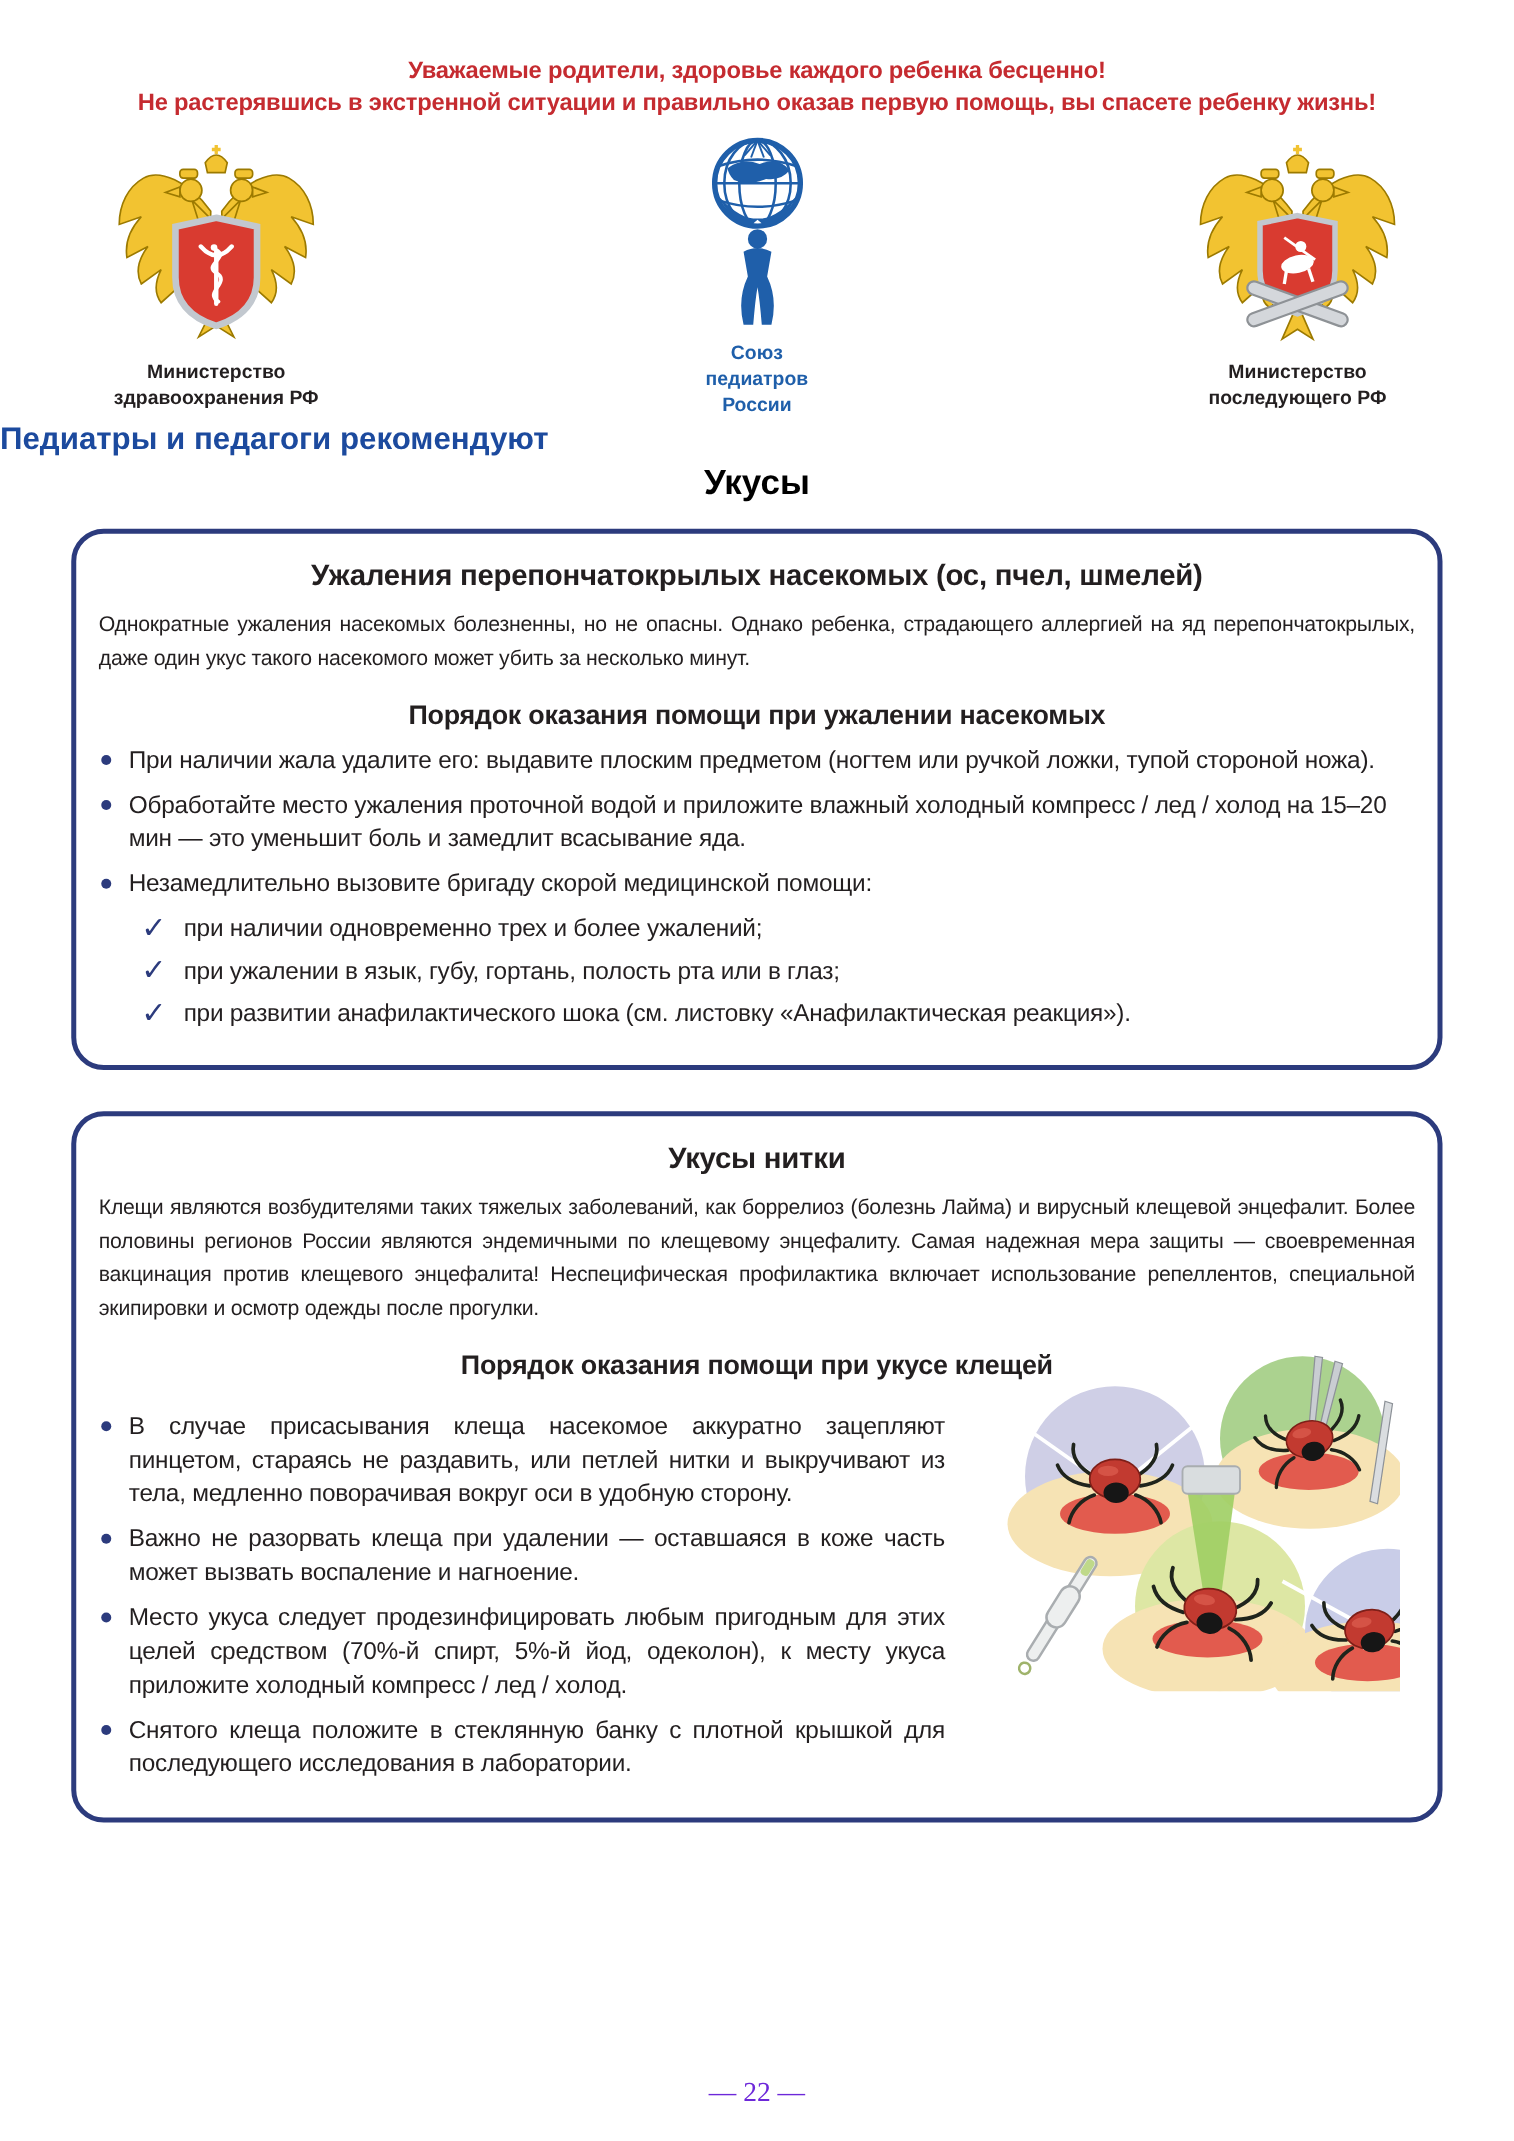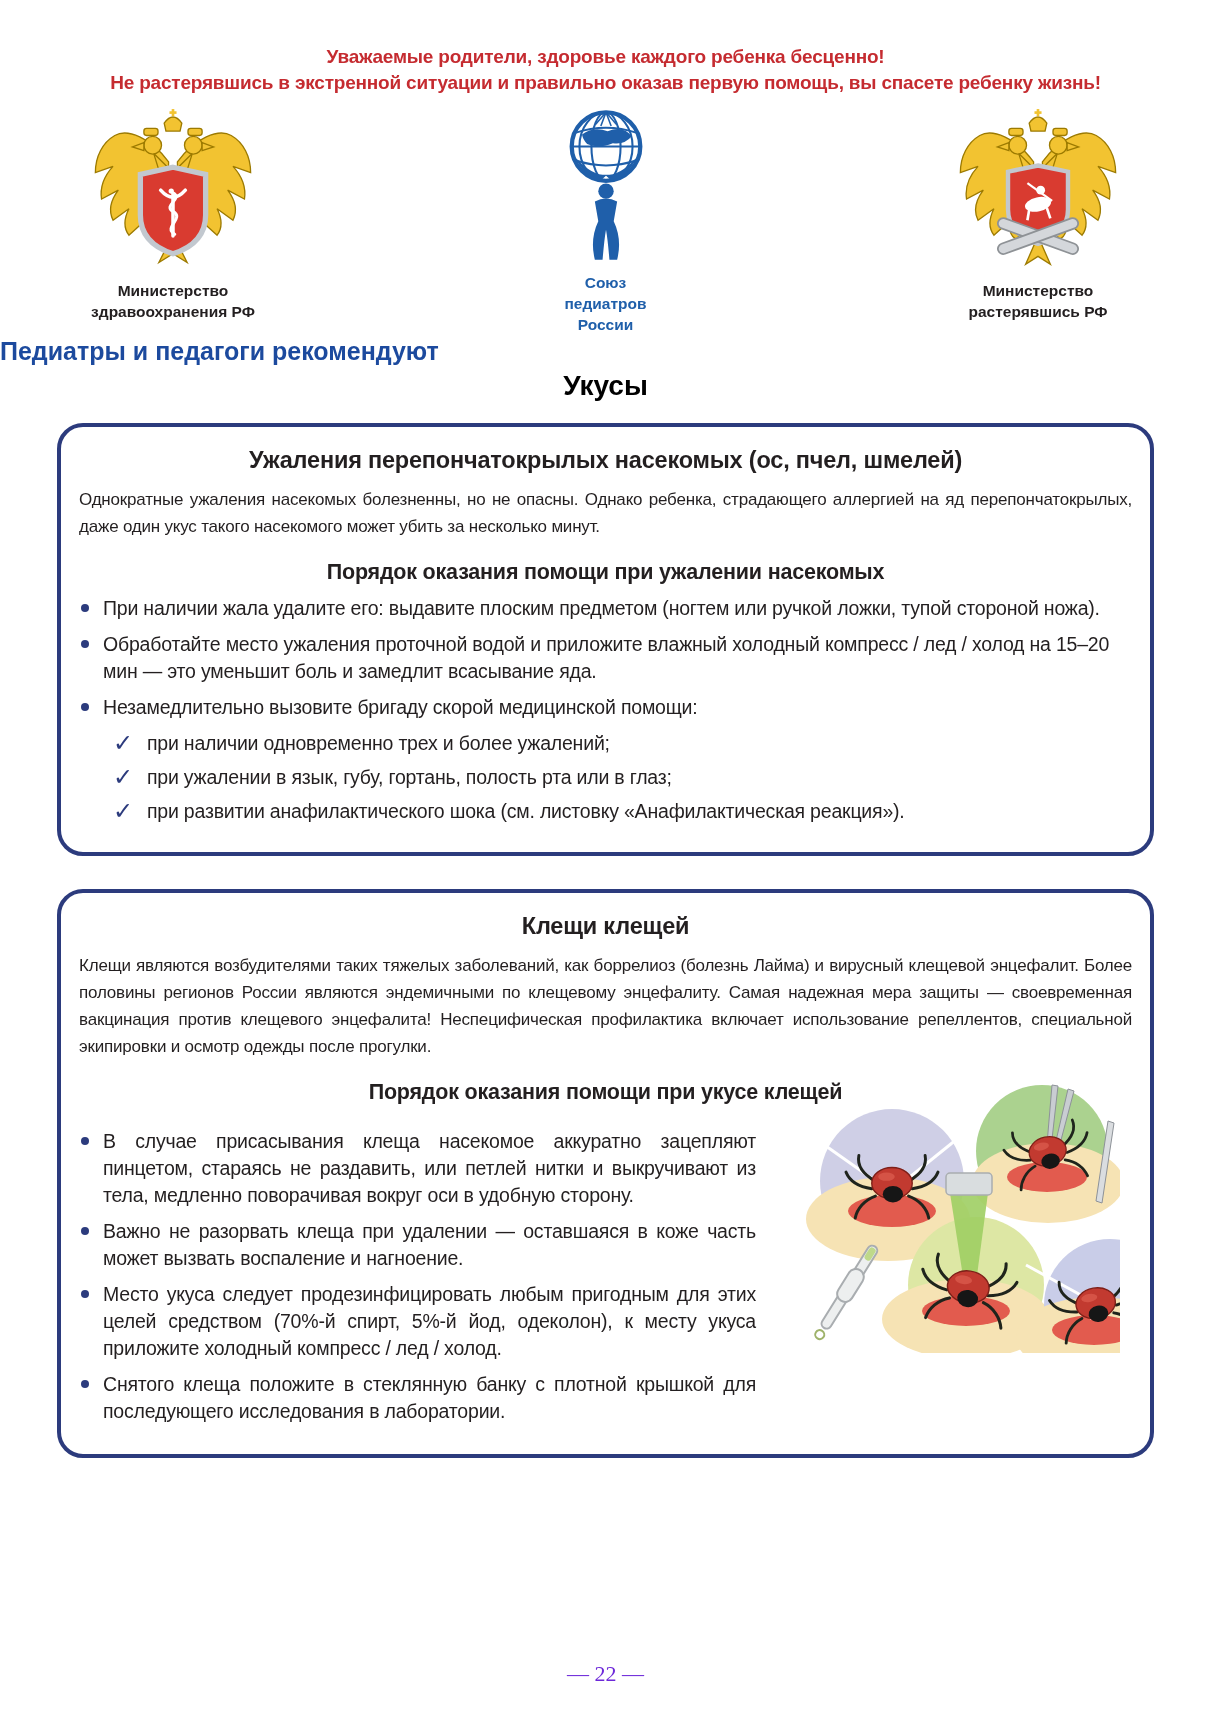--- a/index.html
+++ b/index.html
@@ -9,21 +9,21 @@
     margin:0 auto;
     background:#ffffff;
     font-family:"Liberation Sans","DejaVu Sans",sans-serif;
     color:#231F20;
     overflow:hidden;
   }
   
   .notice{padding-top:44px;text-align:center;color:#C52B30;font-weight:bold;
           font-size:19px;line-height:26px;letter-spacing:-0.2px;}
   
-  .logos{display:flex;justify-content:space-between;align-items:flex-start;
+  .logos{display:flex;justify-content:space-between;align-items:center;
          padding:6px 48px 0 48px;}
   .logo-block{width:250px;text-align:center;}
   .logo-block.center{width:250px;}
   .logo-label{font-weight:bold;font-size:15.5px;line-height:21px;margin-top:6px;}
   .logo-label.blue{color:#1F5FAA;margin-top:2px;}
   .emblem-svg{display:block;margin:0 auto;}
   
   .subtitle{color:#1C4A9E;font-weight:bold;font-size:25px;margin-top:2px;}
   .main-title{text-align:center;color:#000000;font-weight:bold;font-size:28px;margin-top:4px;}
   
@@ -151,21 +151,21 @@
           <circle cx="113" cy="100" r="5"></circle>
           <line x1="98" y1="92" x2="126" y2="112" stroke="#ffffff" stroke-width="2.5"></line>
         </g>
         <g fill="#D4D7DB" stroke="#8E9296" stroke-width="2">
           <rect x="62" y="146" width="96" height="12" rx="6" transform="rotate(20 110 152)"></rect>
           <rect x="62" y="146" width="96" height="12" rx="6" transform="rotate(-20 110 152)"></rect>
         </g>
       </svg>
       <div class="logo-label">
         <div>Министерство</div>
-        <div>растерявшись РФ</div>
+        <div>последующего РФ</div>
       </div>
     </div>
   </div>
 
   <div class="subtitle">Педиатры и педагоги рекомендуют</div>
   <div class="main-title">Укусы</div>
 
   <div class="box">
     <h2>Ужаления перепончатокрылых насекомых (ос, пчел, шмелей)</h2>
     <p class="intro">Однократные ужаления насекомых болезненны, но не опасны. Однако ребенка, страдающего аллергией на яд перепончатокрылых, даже один укус такого насекомого может убить за несколько минут.</p>
@@ -194,21 +194,21 @@
         <span>при ужалении в язык, губу, гортань, полость рта или в глаз;</span>
       </li>
       <li>
         <span class="check">✓</span>
         <span>при развитии анафилактического шока (см. листовку «Анафилактическая реакция»).</span>
       </li>
     </ul>
   </div>
 
   <div class="box">
-    <h2>Клещи клещей</h2>
+    <h2>Укусы нитки</h2>
     <p class="intro">Клещи являются возбудителями таких тяжелых заболеваний, как боррелиоз (болезнь Лайма) и вирусный клещевой энцефалит. Более половины регионов России являются эндемичными по клещевому энцефалиту. Самая надежная мера защиты — своевременная вакцинация против клещевого энцефалита! Неспецифическая профилактика включает использование репеллентов, специальной экипировки и осмотр одежды после прогулки.</p>
     <h3>Порядок оказания помощи при укусе клещей</h3>
     <div class="cols">
       <ul class="bullets">
         <li>
           <span class="dot"></span>
           <span>В случае присасывания клеща насекомое аккуратно зацепляют пинцетом, стараясь не раздавить, или петлей нитки и выкручивают из тела, медленно поворачивая вокруг оси в удобную сторону.</span>
         </li>
         <li>
           <span class="dot"></span>

